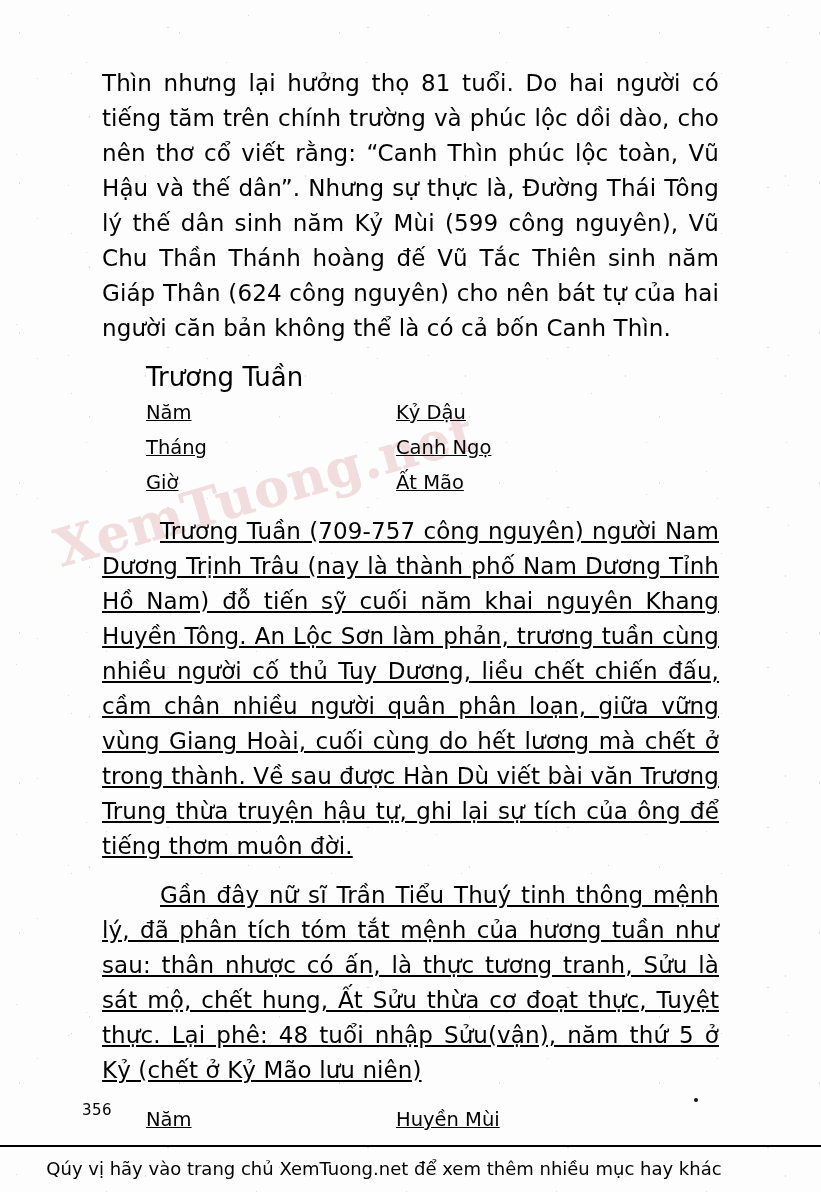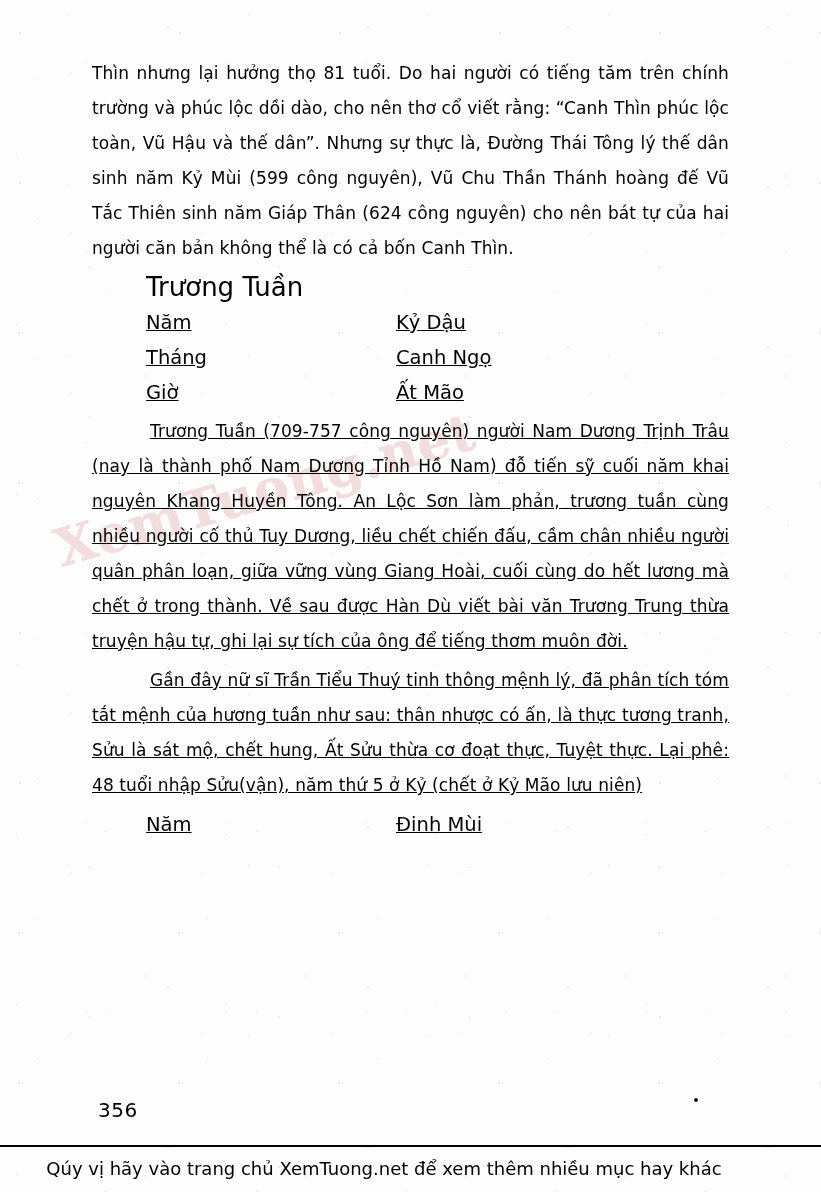--- a/index.html
+++ b/index.html
@@ -46,22 +46,22 @@
   }
 
   .content {
     position: absolute;
     left: 88px;
     top: 52px;
     width: 645px;
   }
 
   p.body-text {
-    margin: 4px;
-    font-size: 17px;
+    margin: 14px;
+    font-size: 23px;
     line-height: 35px;
     text-align: justify;
     text-justify: inter-word;
     letter-spacing: .1px;
   }
   p.body-text.indent {
     text-indent: 58px;
     text-decoration: underline;
   }
 
@@ -106,23 +106,23 @@
     transform: rotate(-16deg);
     transform-origin: left top;
     letter-spacing: 1px;
     white-space: nowrap;
     pointer-events: none;
     text-shadow: 0 0 1px #dfb9b9;
   }
 
   .page-number {
     position: absolute;
-    left: 98px;
+    left: 82px;
     top: 1098px;
-    font-size: 20px;
+    font-size: 15px;
     line-height: 24px;
     letter-spacing: .5px;
   }
 
   .stray-dot {
     position: absolute;
     left: 694px;
     top: 1098px;
     width: 4px;
     height: 4px;
@@ -181,21 +181,21 @@
 
     <p class="body-text indent">Trương Tuần (709-757 công nguyên) người Nam Dương Trịnh Trâu (nay là thành phố Nam Dương Tỉnh Hồ Nam) đỗ tiến sỹ cuối năm khai nguyên Khang Huyền Tông. An Lộc Sơn làm phản, trương tuần cùng nhiều người cố thủ Tuy Dương, liều chết chiến đấu, cầm chân nhiều người quân phân loạn, giữa vững vùng Giang Hoài, cuối cùng do hết lương mà chết ở trong thành. Về sau được  Hàn Dù viết bài văn Trương Trung thừa truyện hậu tự, ghi lại sự tích của ông để tiếng thơm muôn đời.</p>
 
     <p class="body-text indent">Gần đây nữ sĩ Trần Tiểu Thuý tinh thông mệnh lý, đã phân tích tóm tắt mệnh của hương tuần như sau: thân nhược có ấn, là thực tương tranh, Sửu là sát mộ, chết hung, Ất Sửu thừa cơ đoạt thực, Tuyệt thực. Lại phê: 48 tuổi nhập Sửu(vận), năm thứ 5 ở Kỷ (chết ở Kỷ Mão lưu niên)</p>
 
 
     <table class="pair-table">
       <tbody>
         <tr>
           <td class="col-label">Năm</td>
-          <td class="col-value">Đinh Mùi</td>
+          <td class="col-value">Huyền Mùi</td>
         </tr>
       </tbody>
     </table>
 
   </div>
 
   <div class="page-number">356</div>
   <div class="stray-dot"></div>
 
   <div class="footer-rule"></div>

